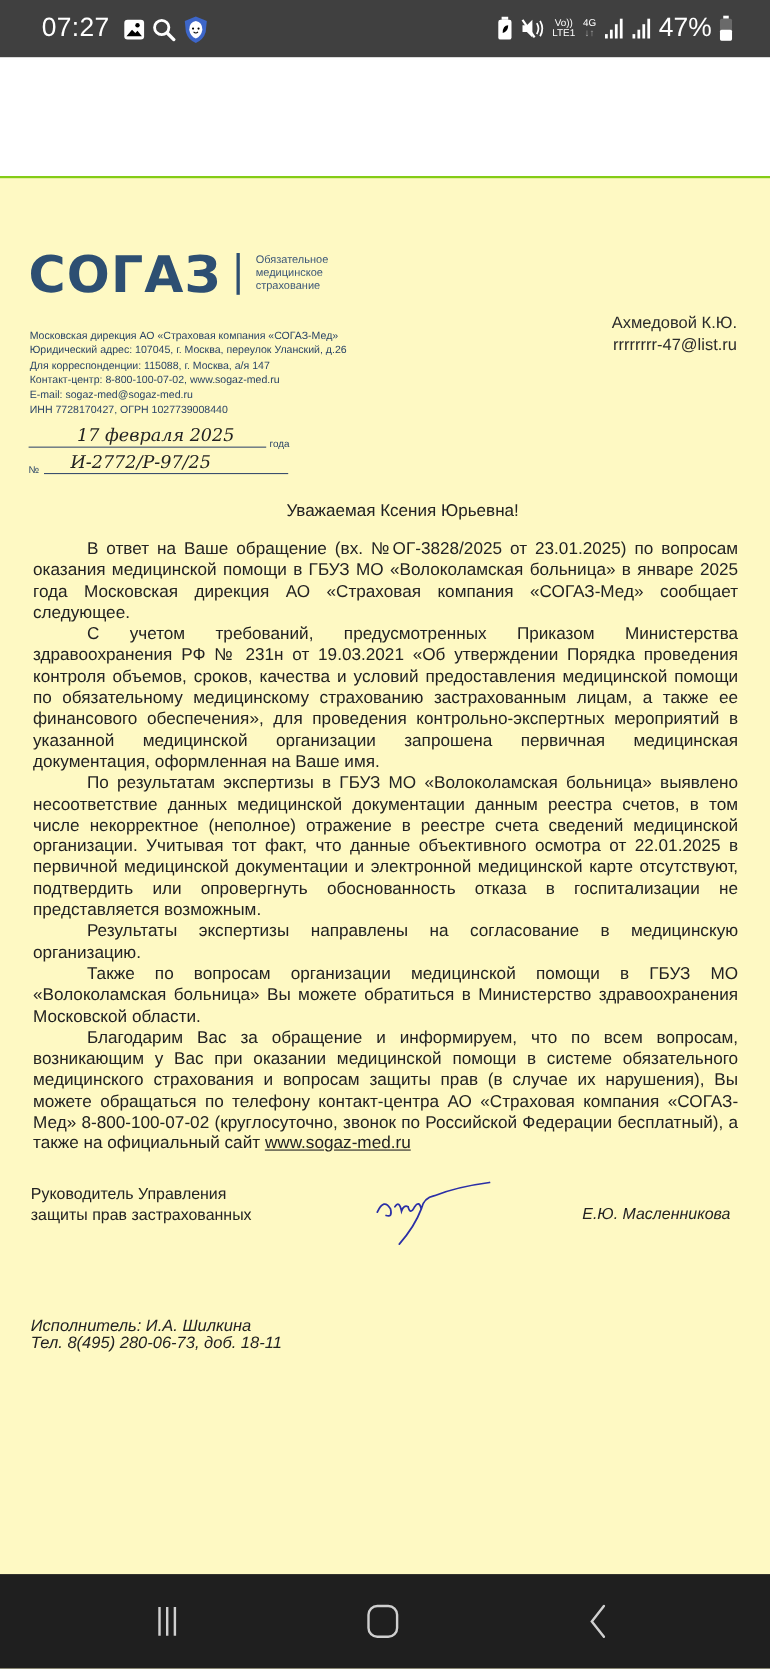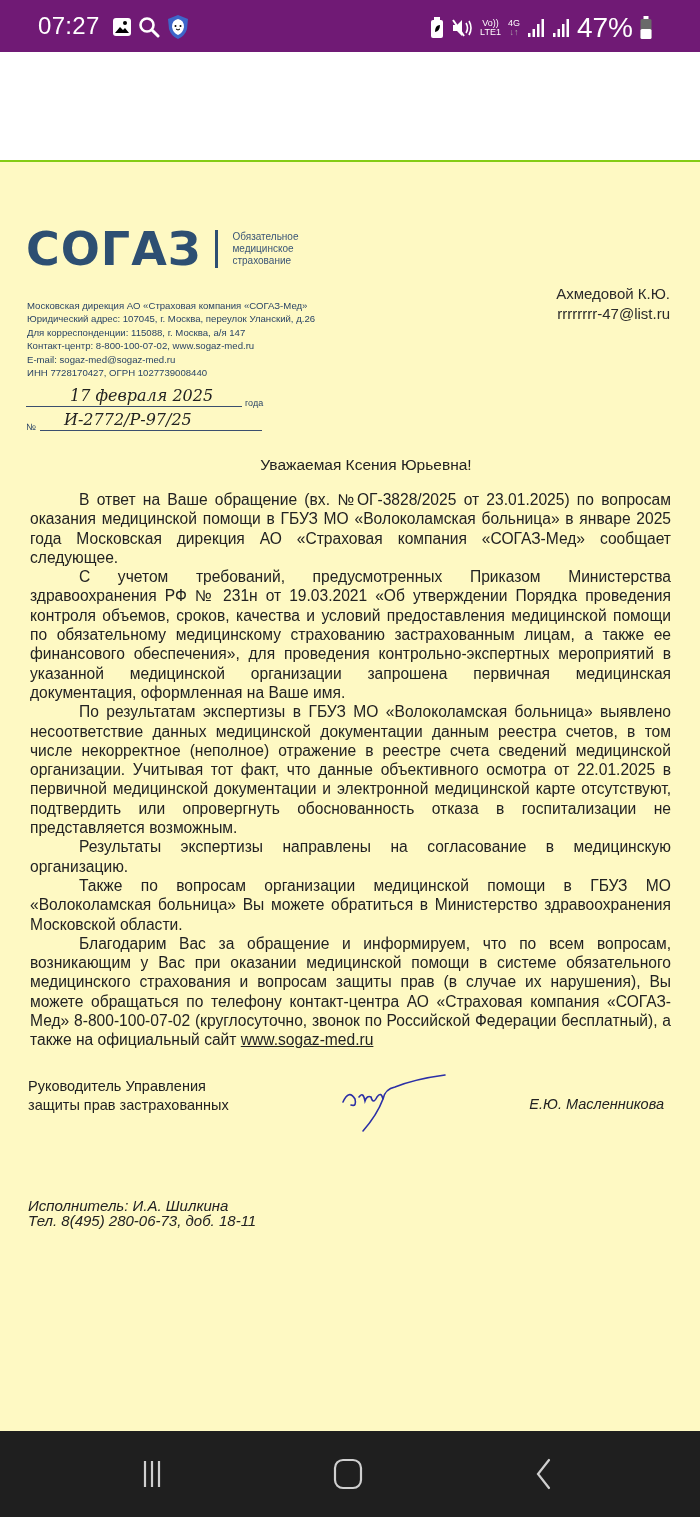--- a/index.html
+++ b/index.html
@@ -1,24 +1,24 @@
 <!DOCTYPE html>
 <html><head>
 <meta charset="utf-8">
 <style>
   * { margin: 0; padding: 0; box-sizing: border-box; }
   html, body { width: 700px; height: 1517px; background: #ffffff; overflow: hidden; }
   body { position: relative; font-family: "Liberation Sans", sans-serif; color: #1e1e1e; }
 
   
-  .status-bar { position: absolute; left: 0; top: 0; width: 700px; height: 52px; background: #701a75; color: #fff; }
+  .status-bar { position: absolute; left: 0; top: 0; width: 700px; height: 52px; background: #404040; color: #fff; }
   .sb-time { position: absolute; left: 38px; top: 12px; font-size: 24px; letter-spacing: 0.3px; }
   .sb-left-icons { position: absolute; left: 112px; top: 14px; display: flex; gap: 6px; align-items: center; }
-  .sb-right { position: absolute; right: 48px; top: 12px; display: flex; align-items: center; gap: 7px; }
-  .sb-battery-pct { font-size: 28px; }
+  .sb-right { position: absolute; right: 34px; top: 12px; display: flex; align-items: center; gap: 7px; }
+  .sb-battery-pct { font-size: 24px; }
   .sb-small { font-size: 9px; line-height: 9px; text-align: center; }
 
   
   .doc { position: absolute; left: 0; top: 160px; width: 700px; height: 1480px; background: #fef9c3;
          border-top: 2px solid #84cc16; border-bottom: 5px solid #cfcfcf; }
   .logo { position: absolute; left: 26px; top: 64px; display: flex; align-items: center; }
   .logo-word { font-family: "DejaVu Sans", sans-serif; font-weight: bold; font-size: 46px; color: #2d4f72;
                letter-spacing: 1px; line-height: 46px; }
   .logo-bar { width: 3px; height: 38px; background: #2d4f72; margin-left: 14px; margin-right: 14px; }
   .logo-sub { font-size: 10px; line-height: 12px; color: #3b5677; }

